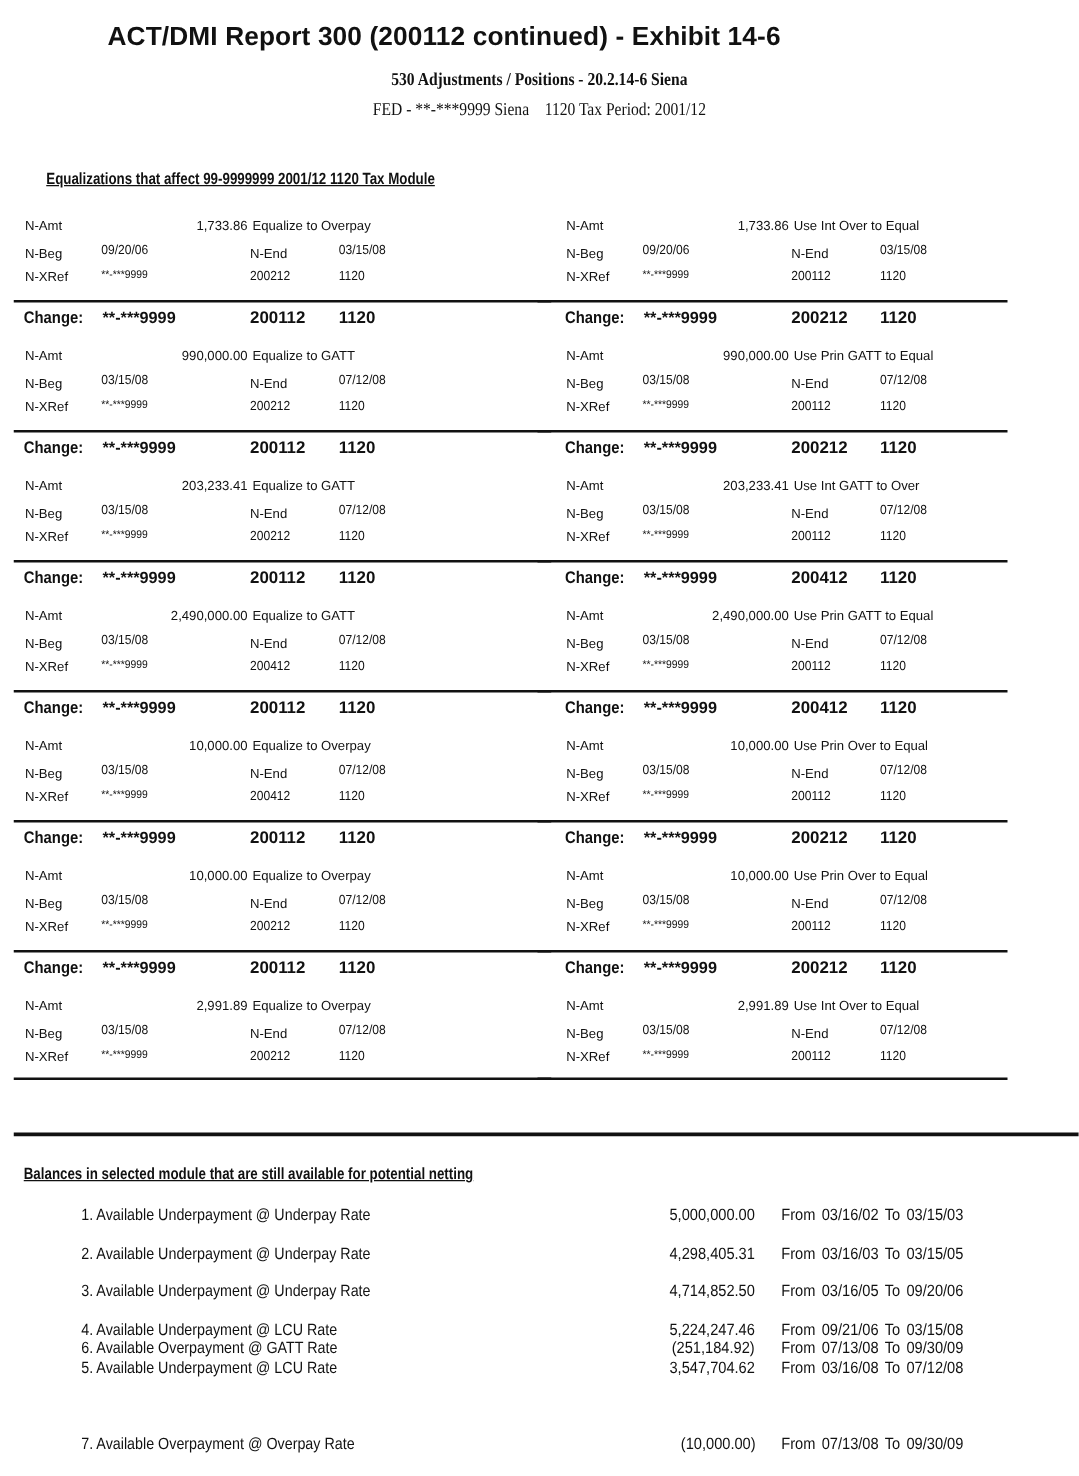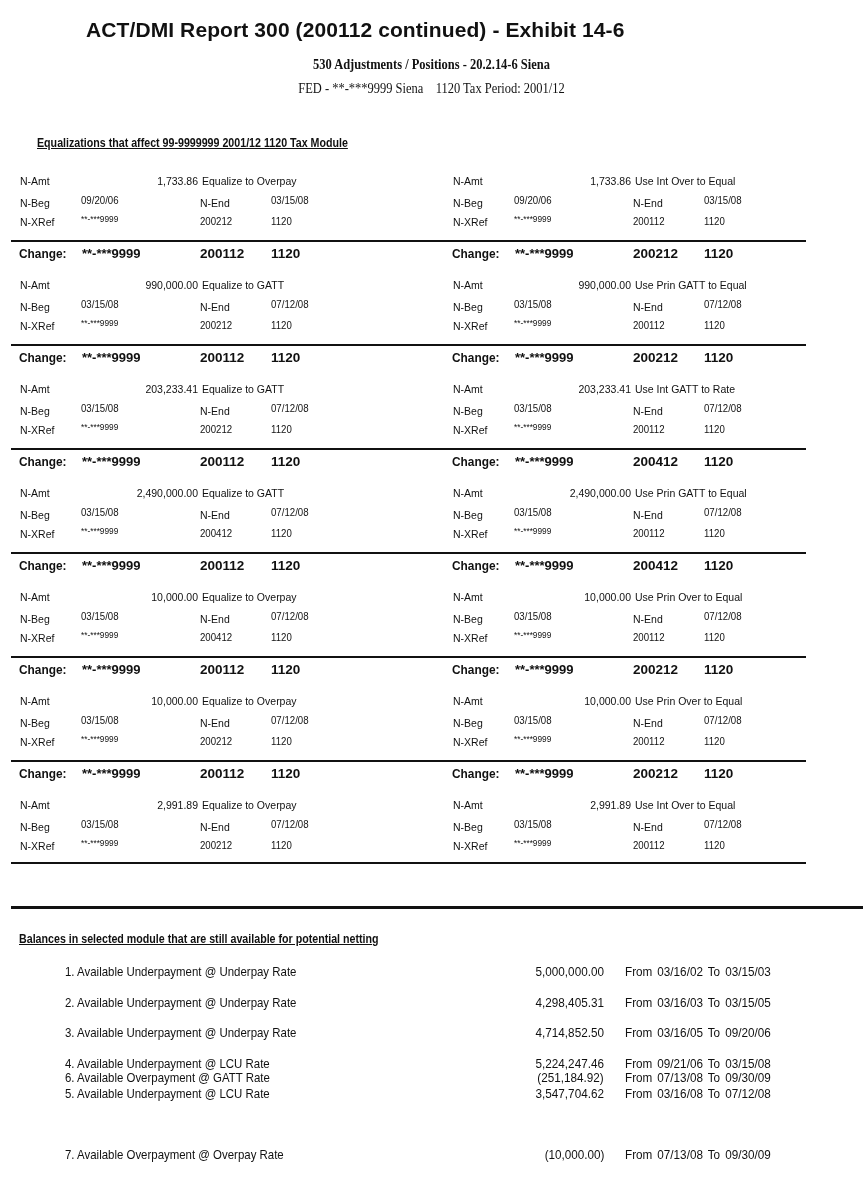--- a/index.html
+++ b/index.html
@@ -207,21 +207,21 @@
     <div class="change-line" style="left:-3px; width:376px; top:344px;"></div>
     <div class="change-row" style="top:347px;">
       <span class="ch-lbl" style="left:19px; top:3px;">Change:</span>
       <span class="ch-id" style="left:82px; top:3px;">**-***9999</span>
       <span class="ch-num" style="left:200px; top:3px;">200212</span>
       <span class="ch-num" style="left:271px; top:3px;">1120</span>
     </div>
     <div class="block" style="top:380px;">
       <span class="lbl" style="left:20px; top:3px;">N-Amt</span>
       <span class="amt" style="right:232px; top:3px;">203,233.41</span>
-      <span class="desc" style="left:202px; top:3px;">Use Int GATT to Rate</span>
+      <span class="desc" style="left:202px; top:3px;">Use Int GATT to Over</span>
       <span class="lbl" style="left:20px; top:25px;">N-Beg</span>
       <span class="val" style="left:81px; top:22px;">03/15/08</span>
       <span class="lbl" style="left:200px; top:25px;">N-End</span>
       <span class="val" style="left:271px; top:22px;">07/12/08</span>
       <span class="lbl" style="left:20px; top:44px;">N-XRef</span>
       <span class="val" style="left:81px; top:42px; font-size:9px;">**-***9999</span>
       <span class="val" style="left:200px; top:43px;">200112</span>
       <span class="val" style="left:271px; top:43px;">1120</span>
     </div>
     <div class="change-line" style="left:-3px; width:376px; top:448px;"></div>

